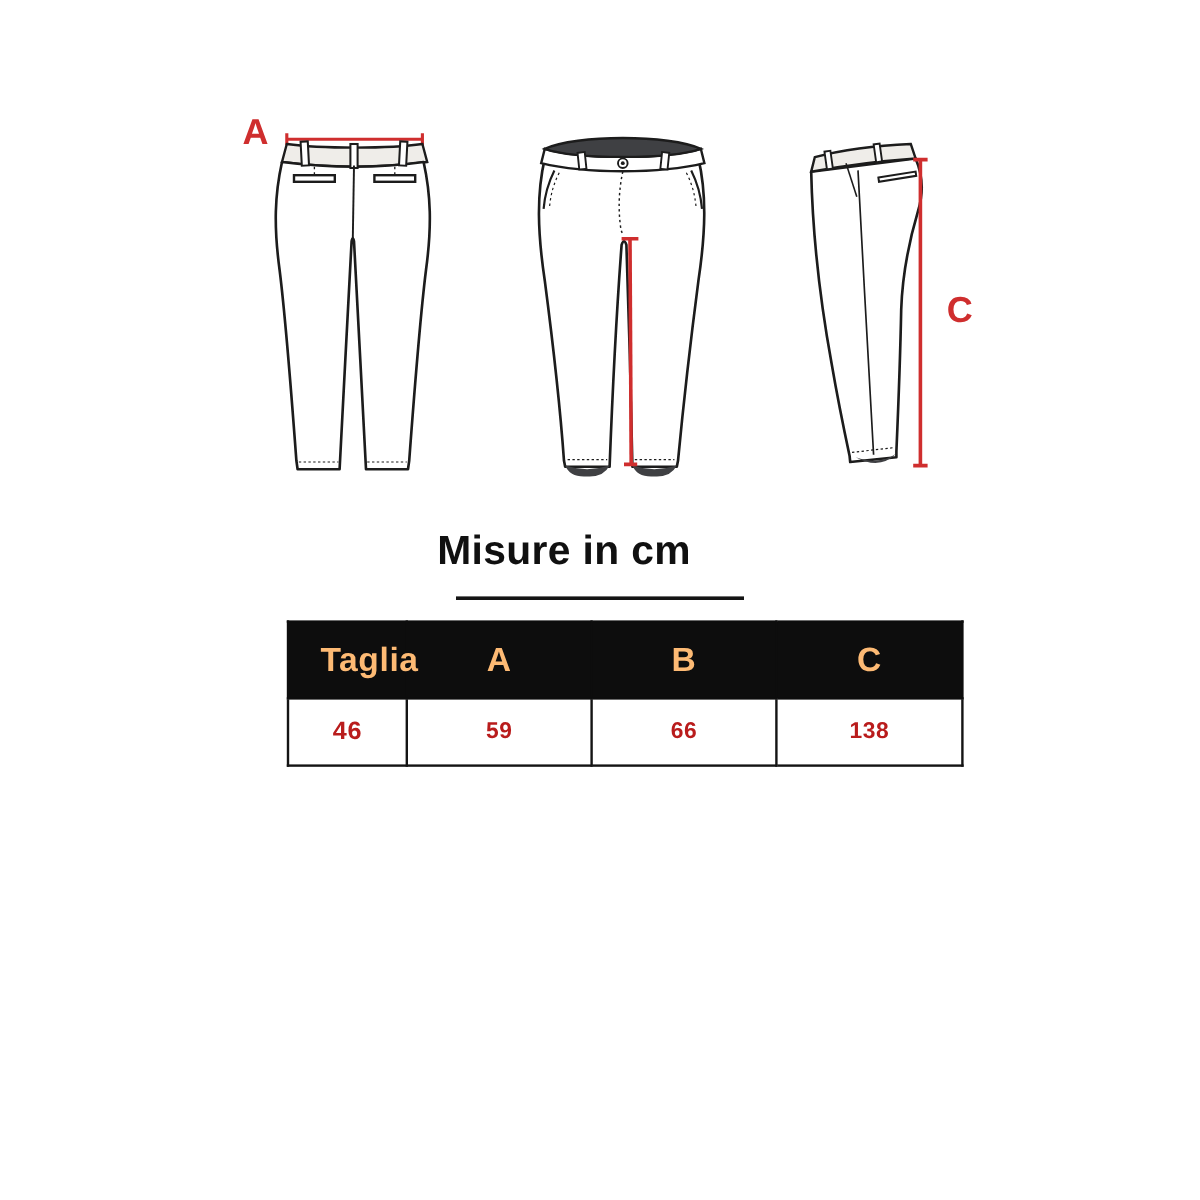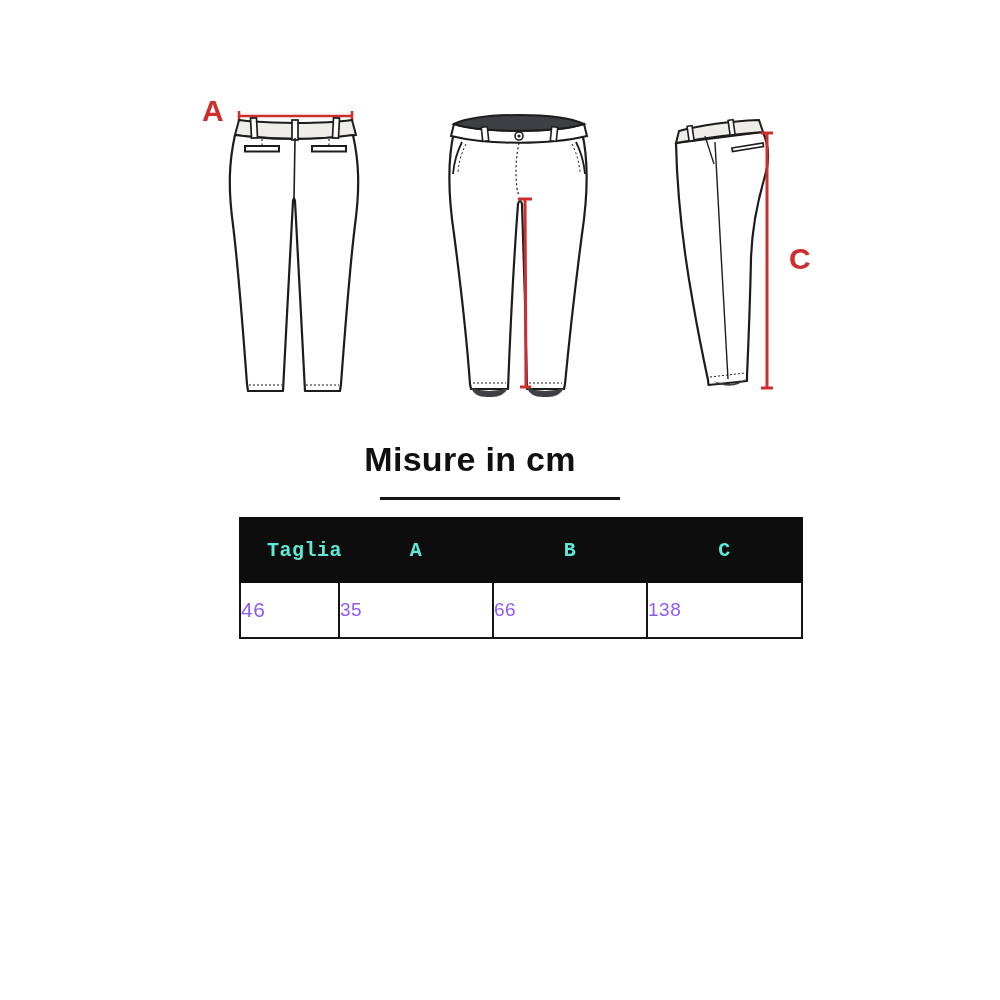--- a/index.html
+++ b/index.html
@@ -21,26 +21,26 @@
   .title-underline {
     position:absolute; left:380px; top:497px; width:240px; height:3px;
     background:#141414;
   }
   table.size-table {
     position:absolute; left:239px; top:517px; width:562px;
     border-collapse:collapse; table-layout:fixed; background:#ffffff;
   }
   .size-table th, .size-table td { border:2px solid #141414; padding:0; }
   .size-table thead th {
-    background:#0d0d0d; color:#5eead4; height:62px; font-size:20px;
-    font-weight:800; border-color:#0d0d0d; text-align:center; letter-spacing:0.5px;font-family:Liberation Mono, monospace;
+    background:#0d0d0d; color:#fdba74; height:62px; font-size:28px;
+    font-weight:800; border-color:#0d0d0d; text-align:center; letter-spacing:0.5px;
   }
   .size-table thead th.col-taglia { text-align:left; padding-left:26px; }
   .size-table td {
-    height:54px; font-weight:normal; color:#8b5cf6;
+    height:54px; text-align:center; font-weight:bold; color:#b91c1c;
     font-size:19px; letter-spacing:0.5px;
   }
   .size-table td.size-cell { font-size:21px; }
 </style>
 </head>
 <body>
 
 <div class="canvas">
 
   <span class="measure-label" style="left:202px; top:96px;">A</span>
@@ -182,20 +182,20 @@
       <tr>
         <th class="col-taglia">Taglia</th>
         <th>A</th>
         <th>B</th>
         <th>C</th>
       </tr>
     </thead>
     <tbody>
       <tr>
         <td class="size-cell">46</td>
-        <td>35</td>
+        <td>59</td>
         <td>66</td>
         <td>138</td>
       </tr>
     </tbody>
   </table>
 
 </div>
 
 </body></html>

